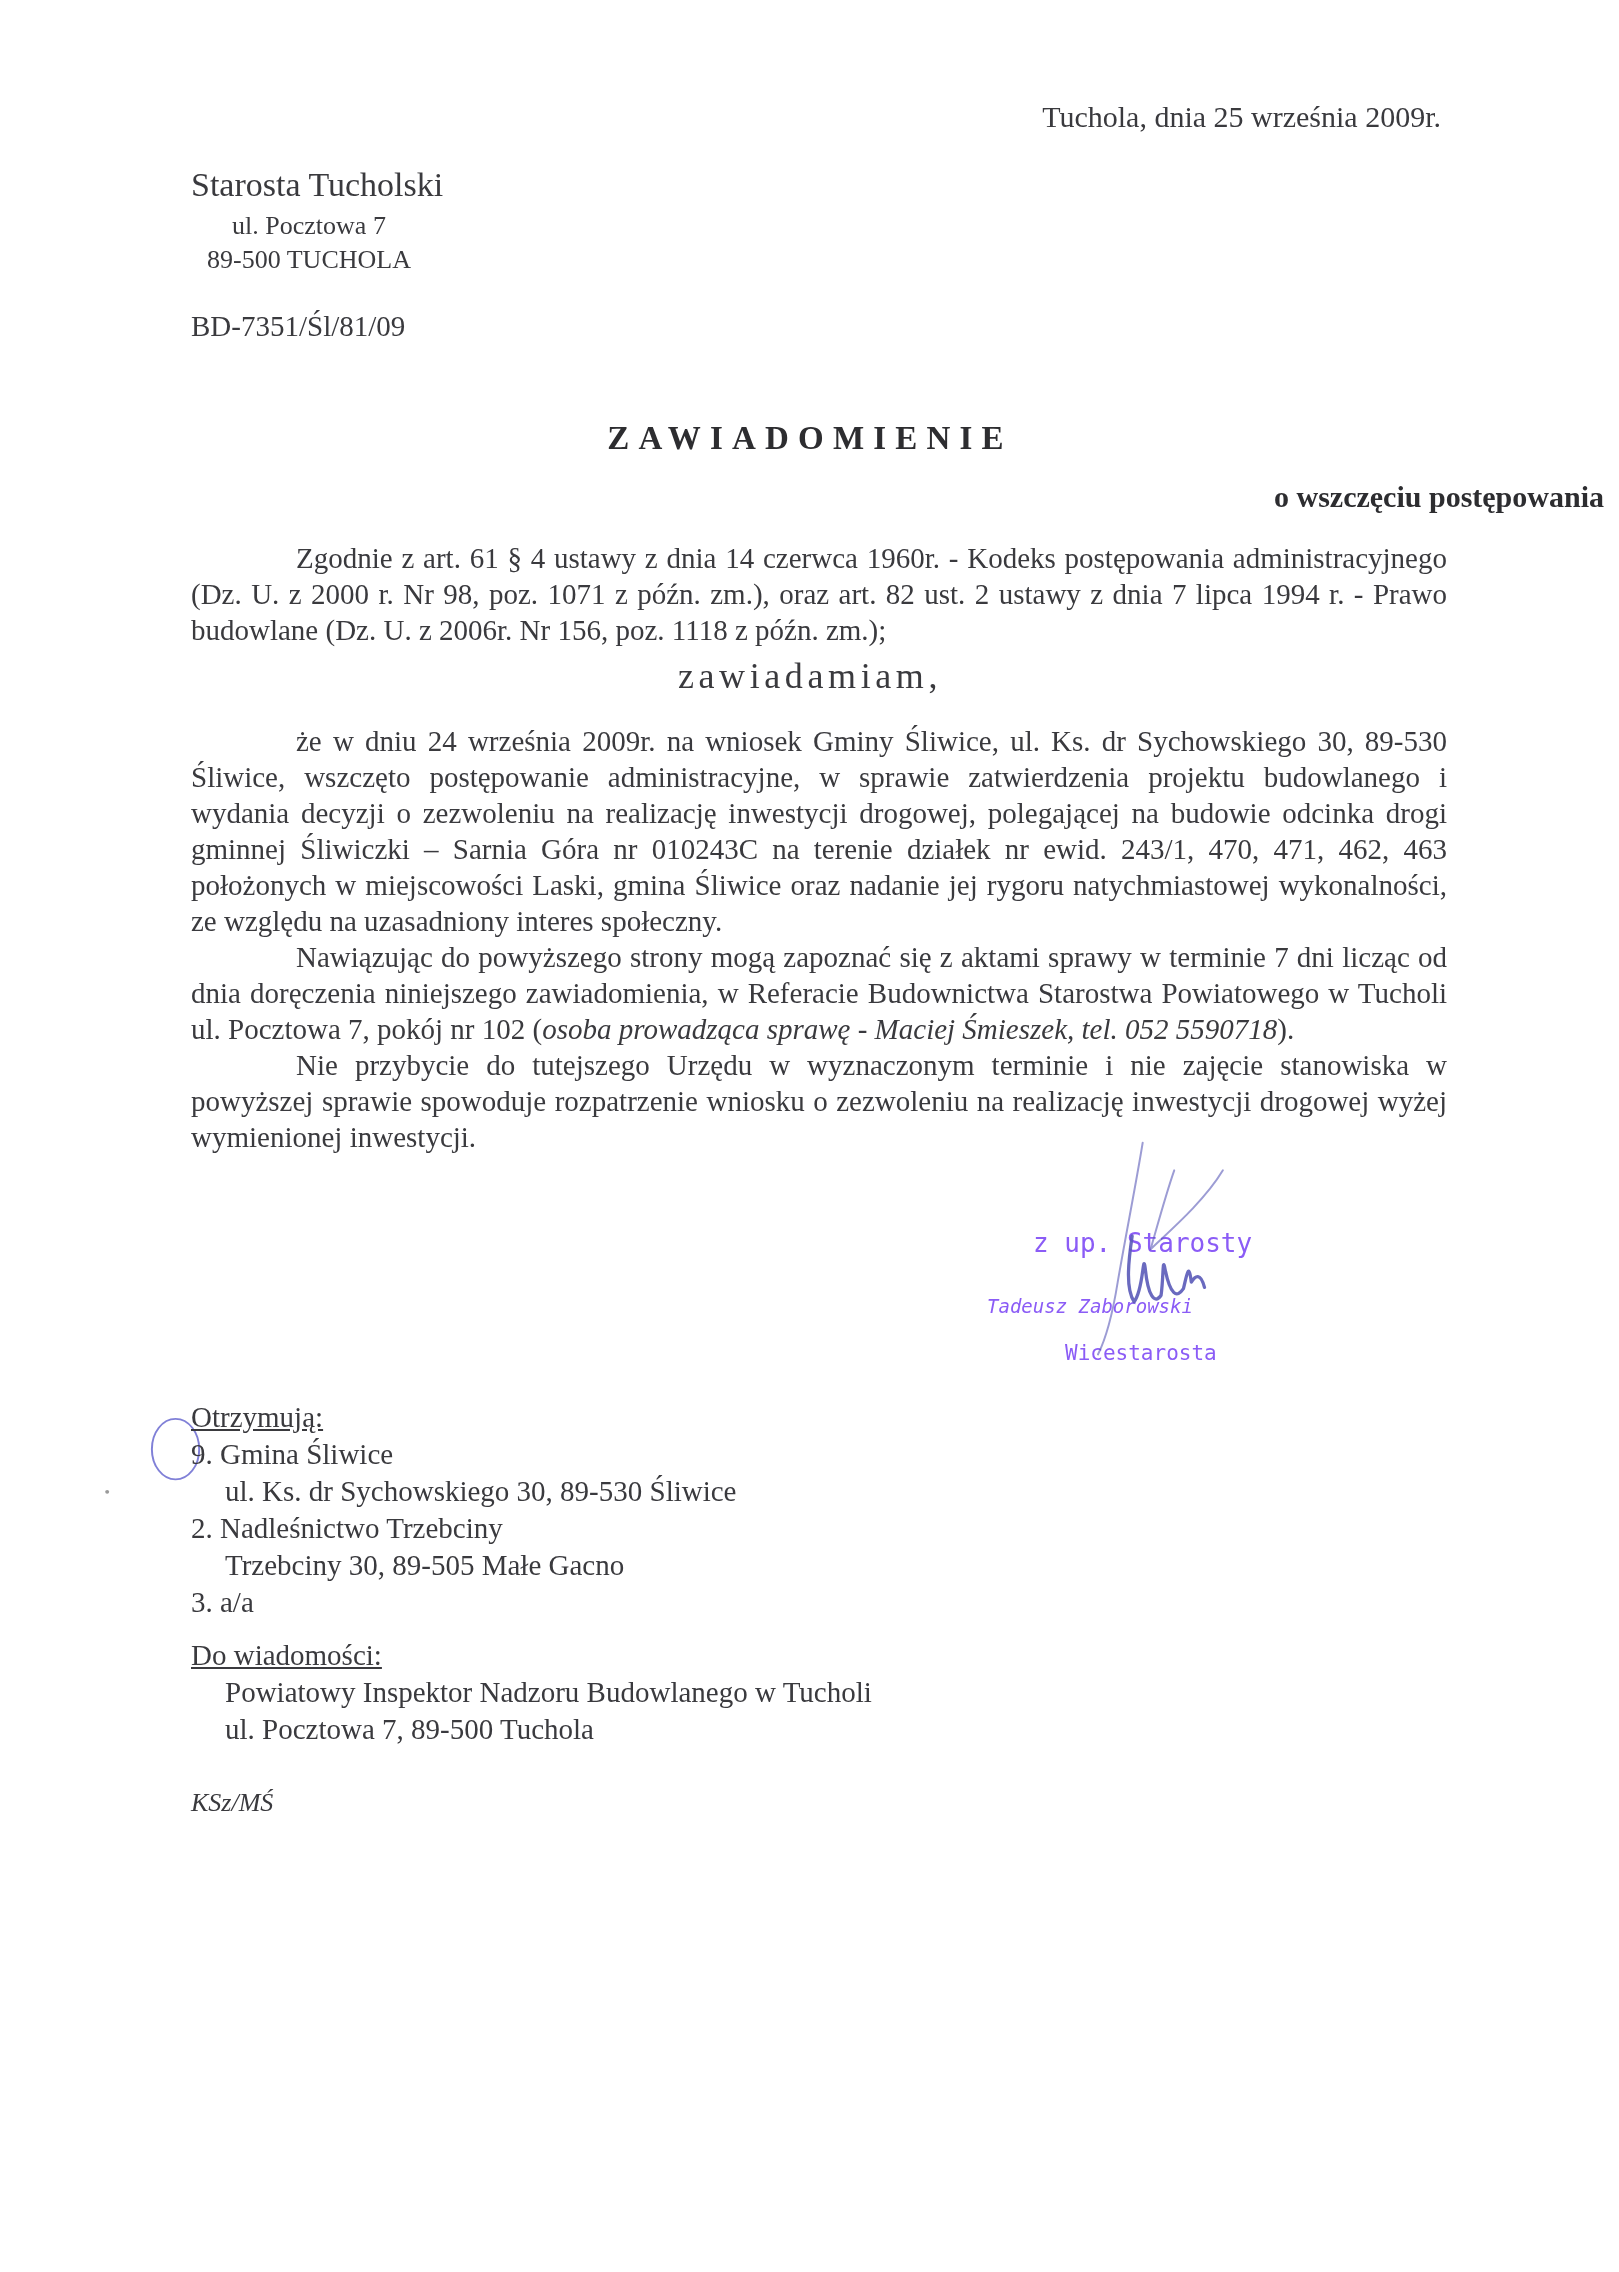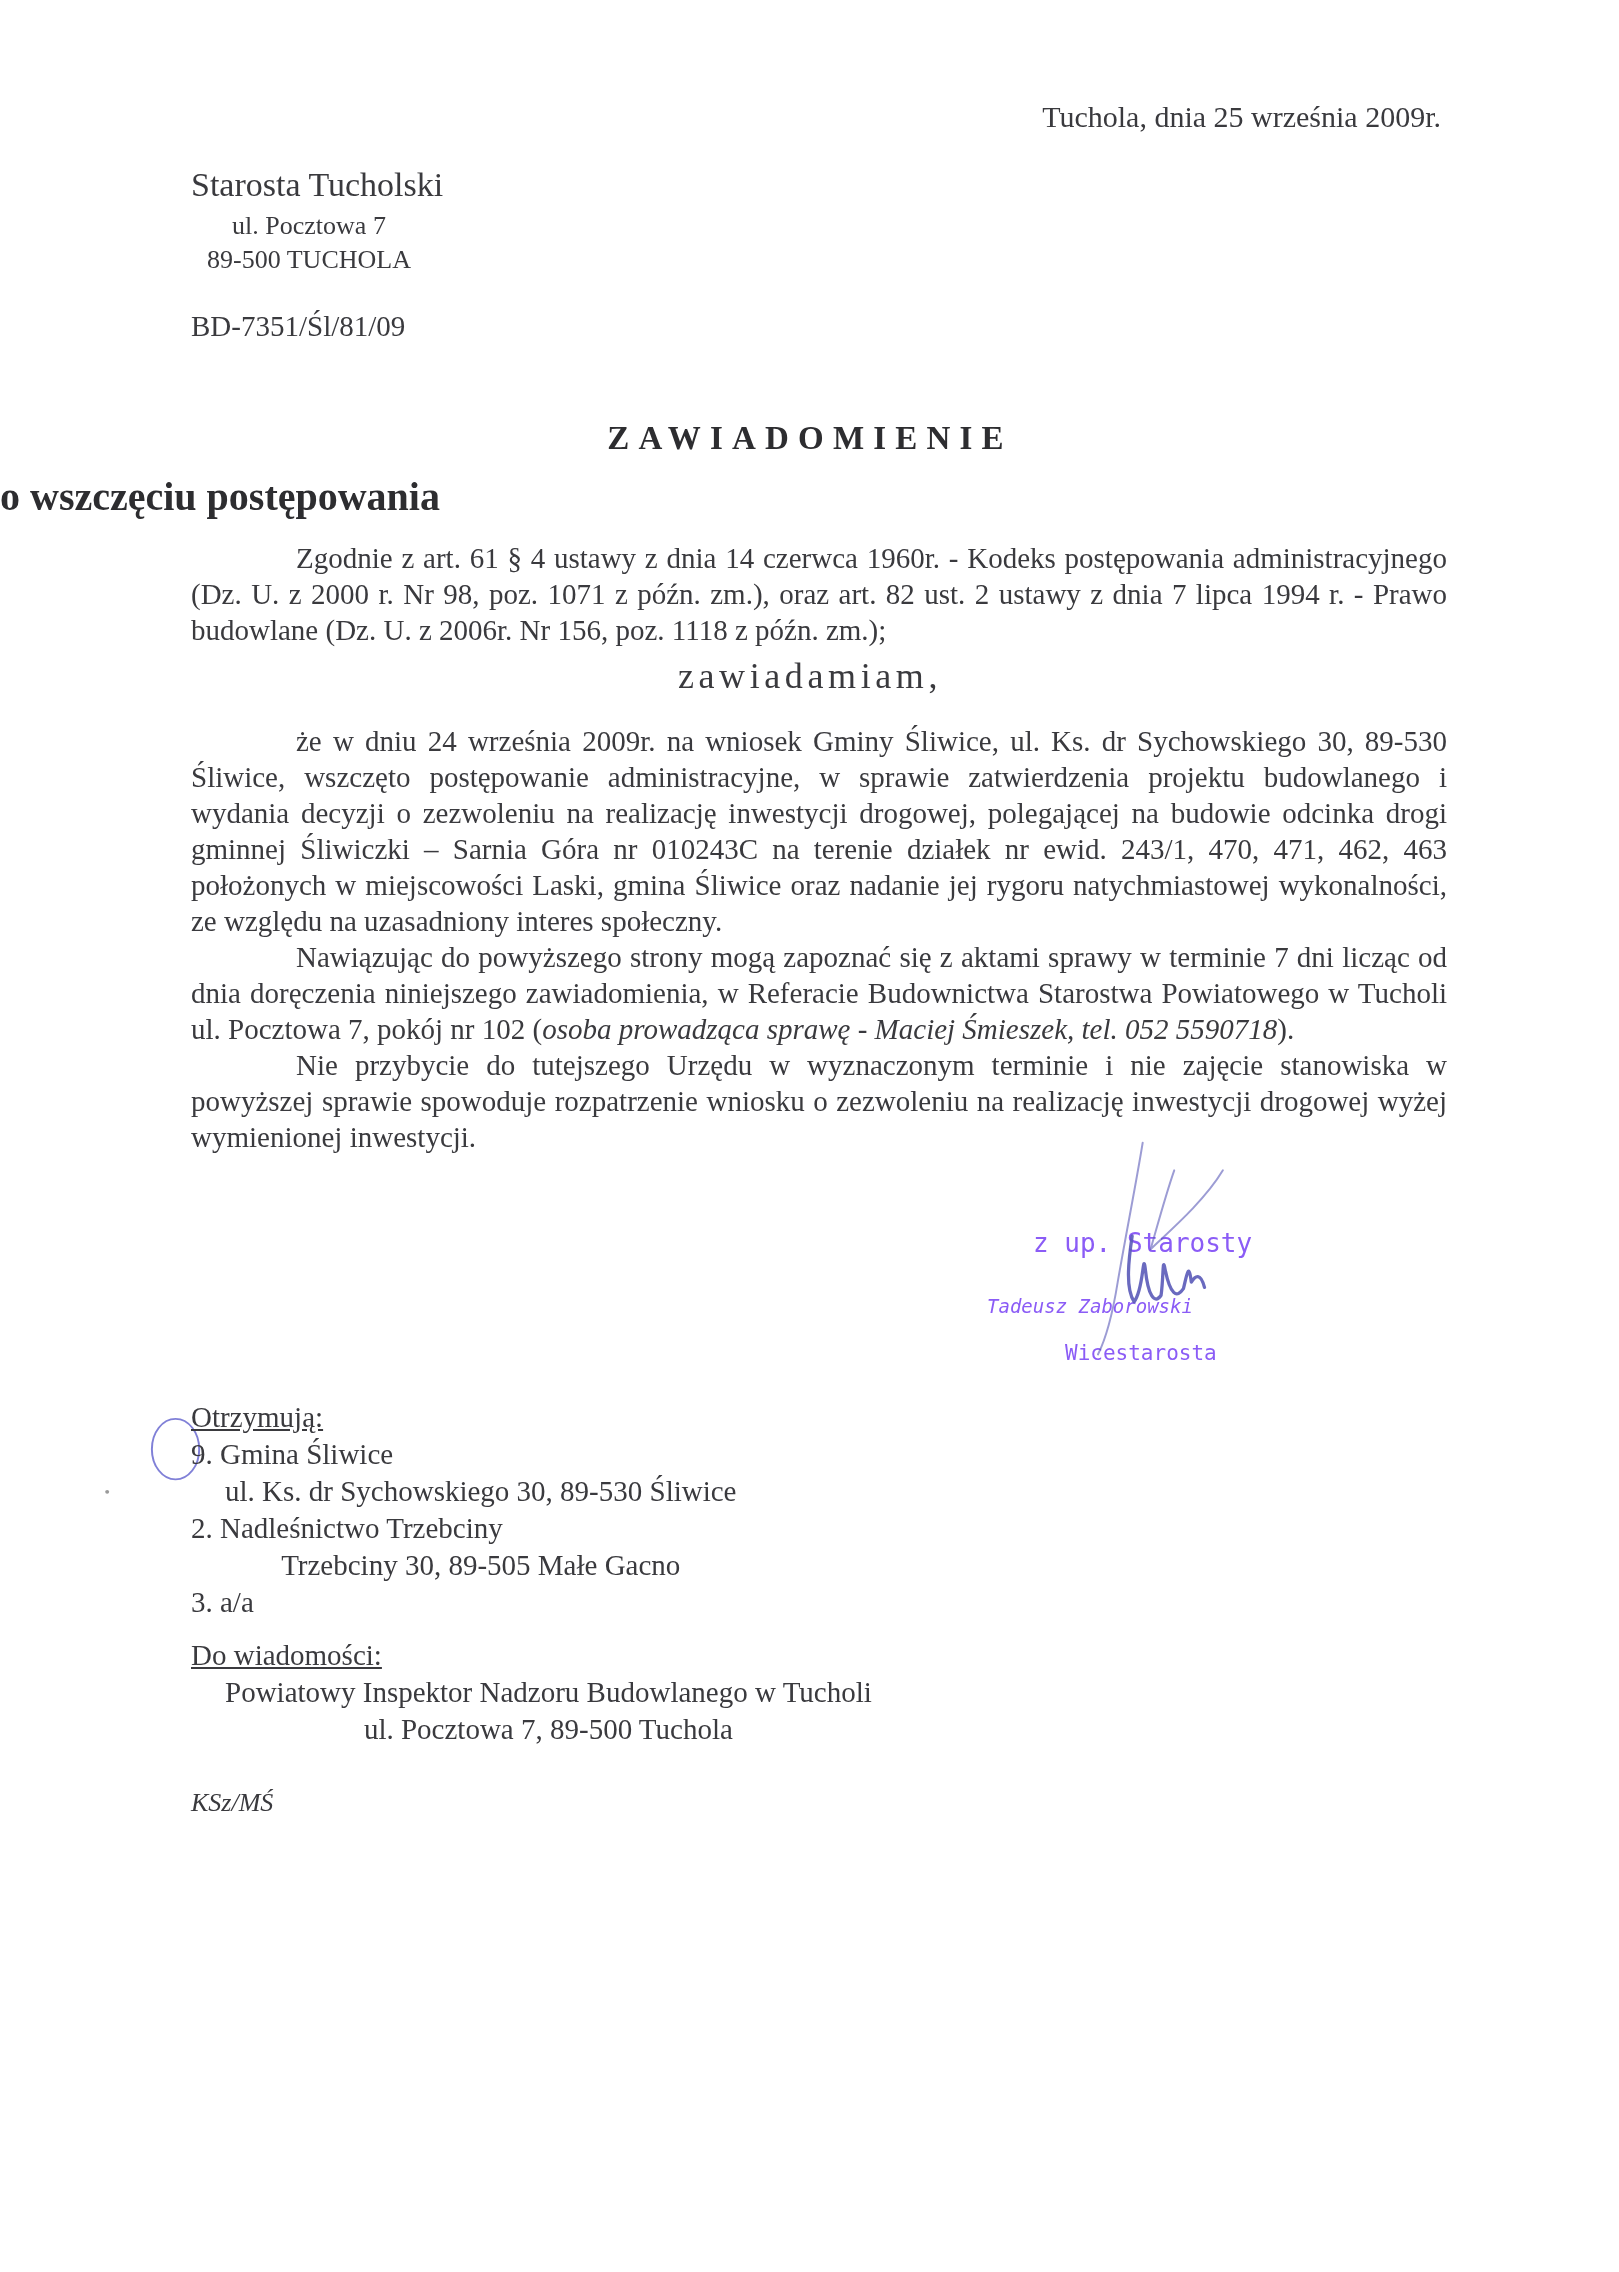--- a/index.html
+++ b/index.html
@@ -12,34 +12,34 @@
   .t { font-size: 30px; line-height: 35px; white-space: nowrap; }
   .date { top: 99px; right: 179px; font-size: 30px; }
   .sender-name { top: 167px; left: 191px; font-size: 34px; }
   .sender-line { left: 0; width: 618px; text-align: center; font-size: 26px; }
   .ref { top: 309px; left: 191px; font-size: 29px; }
   .title {
     top: 421px; left: 0; width: 1620px; text-align: center;
     font-weight: bold; font-size: 33px; letter-spacing: 9.2px; color: #2d2d30;
   }
   .subtitle {
-    top: 479px; left: 0; width: 1604px; text-align: left;
-    font-weight: bold; font-size: 40px; color: #2d2d30;
+    top: 479px; left: 0; width: 1604px; text-align: right;
+    font-weight: bold; font-size: 30px; color: #2d2d30;
   }
   .body-block {
     left: 191px; width: 1256px; font-size: 29px; line-height: 36px;
     text-align: justify; text-align-last: left;
   }
   .body-block p { margin: 0; text-indent: 105px; }
   .spaced { top: 659px; left: 0; width: 1620px; text-align: center; font-size: 36px; letter-spacing: 4.6px; }
   i { font-style: italic; }
   .stamp { color: #8b5cf6; font-family: "DejaVu Sans Mono", "Liberation Mono", monospace; white-space: nowrap; }
   .list { left: 191px; font-size: 29px; line-height: 37px; }
   .list .row { white-space: nowrap; }
-  .list .indent { padding-left: 34px; text-align: center; }
+  .list .indent { padding-left: 34px; }
   .u { text-decoration: underline; }
   .initials { top: 1785px; left: 191px; font-size: 26px; font-style: italic; }
   svg.overlay { position: absolute; left: 0; top: 0; pointer-events: none; }
 </style>
 </head>
 <body>
 
 <div class="abs t date">Tuchola, dnia 25 września 2009r.</div>
 <div class="abs t sender-name">Starosta Tucholski</div>
 <div class="abs t sender-line" style="top:208px;">ul. Pocztowa 7</div>

